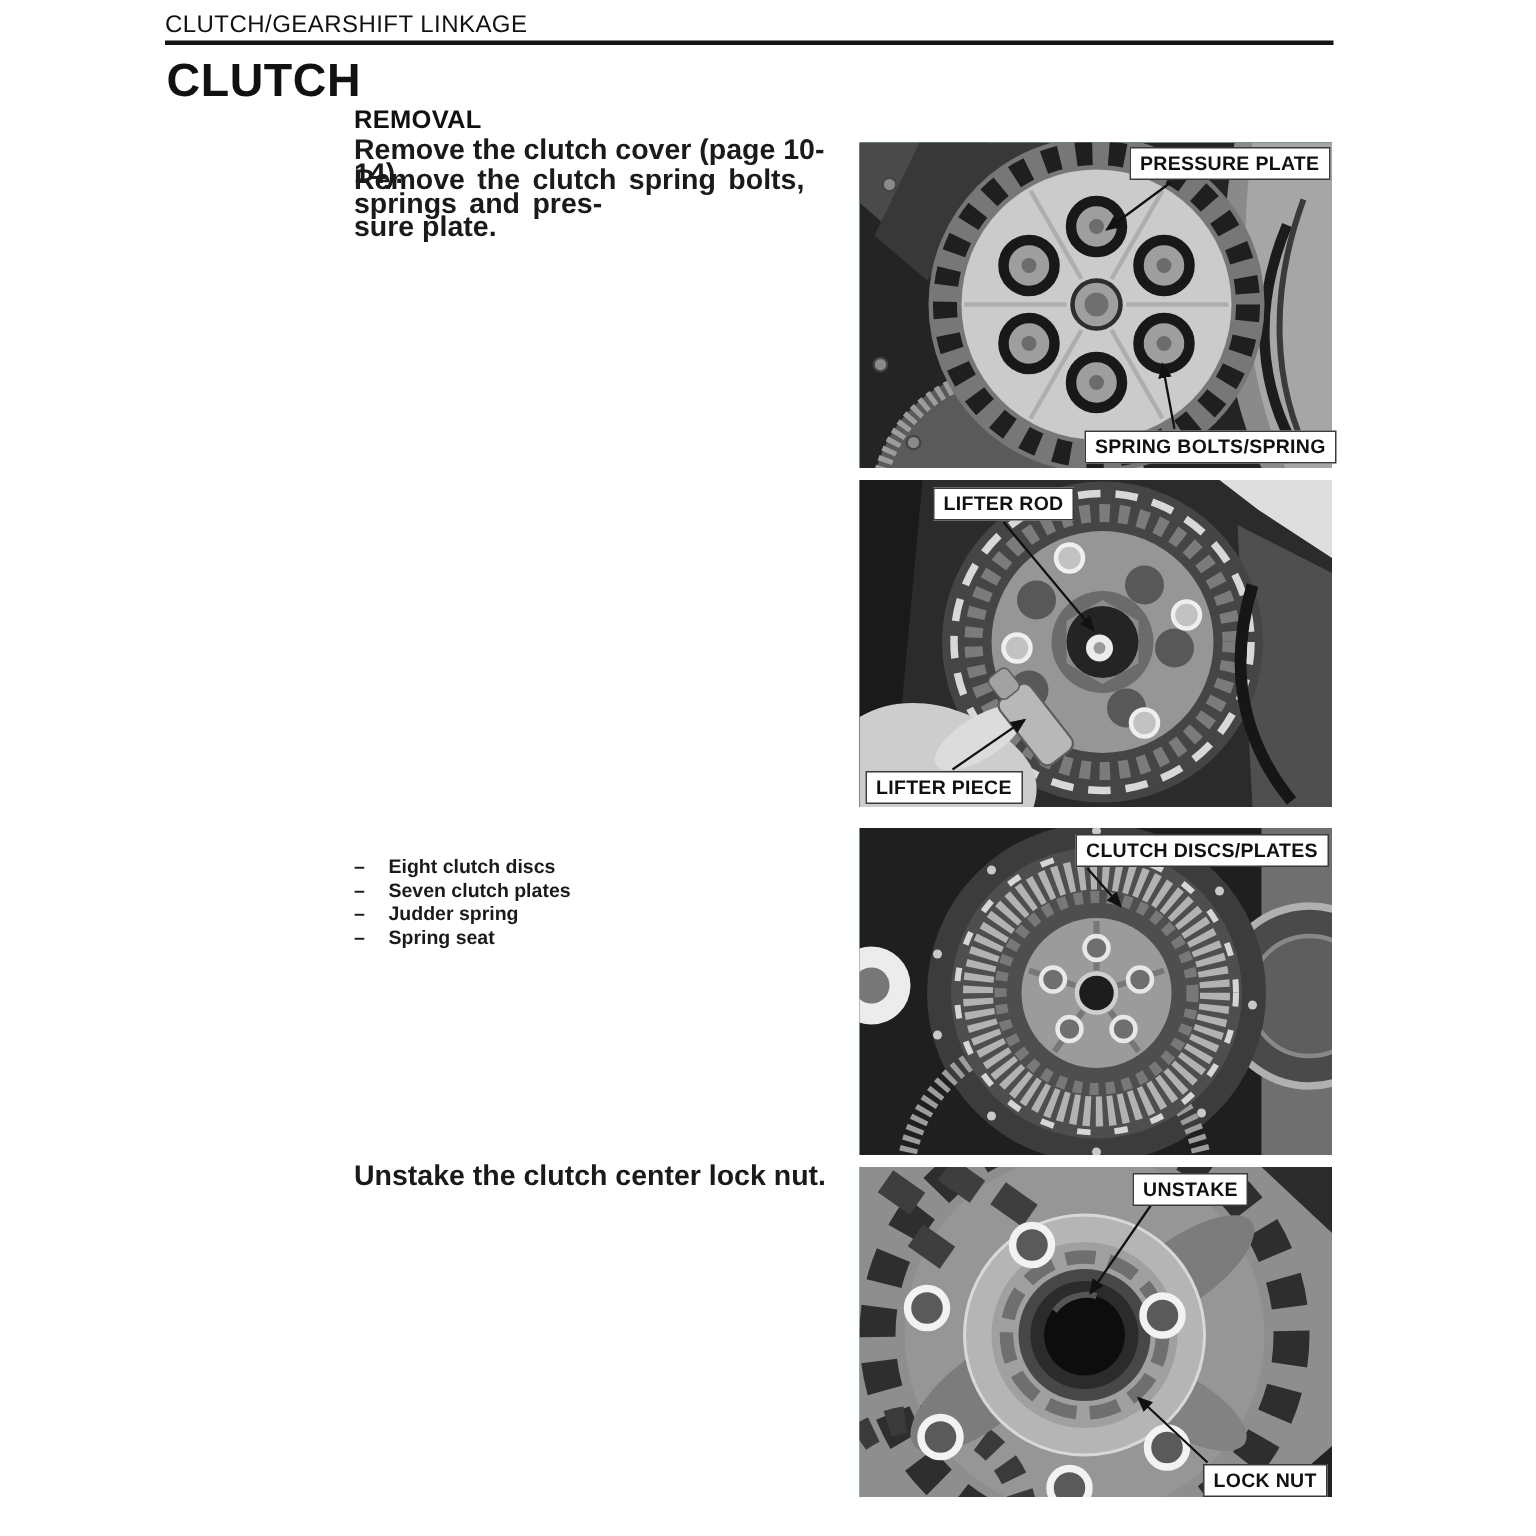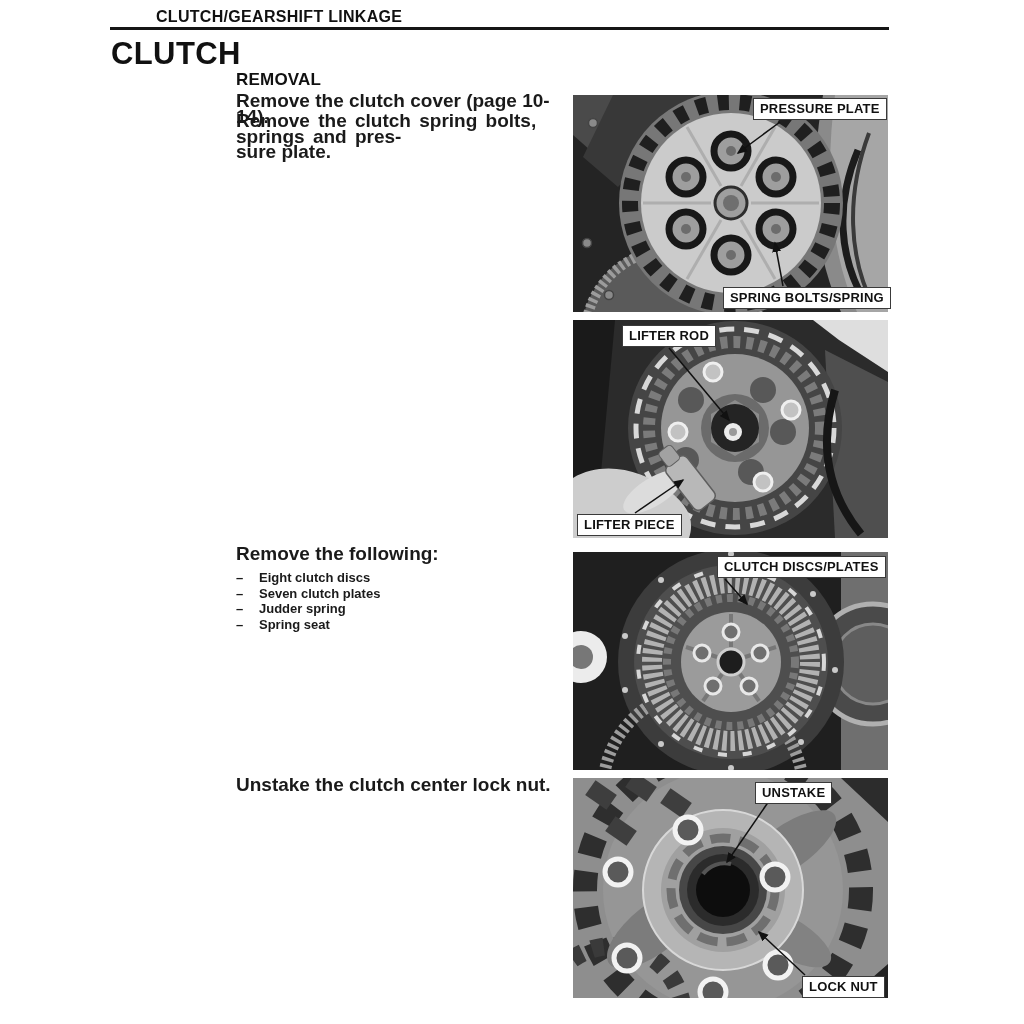--- a/index.html
+++ b/index.html
@@ -1,22 +1,22 @@
 <!DOCTYPE html>
 <html><head>
 <meta charset="utf-8">
 <style>
   html,body{margin:0;padding:0;background:#fff;}
   .page{
     position:relative;width:1024px;height:1024px;background:#ffffff;
     font-family:"Liberation Sans",sans-serif;color:#111;overflow:hidden;
   }
   .running-header{
-    position:absolute;left:110px;top:8px;font-size:16px;font-weight:bold;
-    letter-spacing:.3px;color:#111;margin-left:46px;
+    position:absolute;left:110px;top:8px;font-size:16px;font-weight:normal;
+    letter-spacing:.3px;color:#111;
   }
   .header-rule{
     position:absolute;left:110px;top:27px;width:779px;height:3px;background:#151515;
   }
   .page-title{
     position:absolute;left:111px;top:36px;font-size:31px;font-weight:bold;
     letter-spacing:.4px;color:#111;margin:0;
   }
   .section-heading{
     position:absolute;left:236px;top:70px;font-size:17px;font-weight:bold;
@@ -47,21 +47,20 @@
   <div class="running-header">CLUTCH/GEARSHIFT LINKAGE</div>
   <div class="header-rule"></div>
   <h1 class="page-title">CLUTCH</h1>
   <h2 class="section-heading">REMOVAL</h2>
 
   <p class="body-text" style="top:93px">Remove the clutch cover (page 10-14).</p>
 
   <p class="body-text" style="top:113px"><span class="wide-space">Remove the clutch spring bolts, springs and pres-</span><br><span>sure plate.</span></p>
 
 
-  <p class="body-text" style="top:546px">Remove the following:</p>
 
   <ul class="step-list">
     <li><span class="dash">–</span><span>Eight clutch discs</span></li>
     <li><span class="dash">–</span><span>Seven clutch plates</span></li>
     <li><span class="dash">–</span><span>Judder spring</span></li>
     <li><span class="dash">–</span><span>Spring seat</span></li>
   </ul>
 
   <p class="body-text" style="top:777px">Unstake the clutch center lock nut.</p>
 

